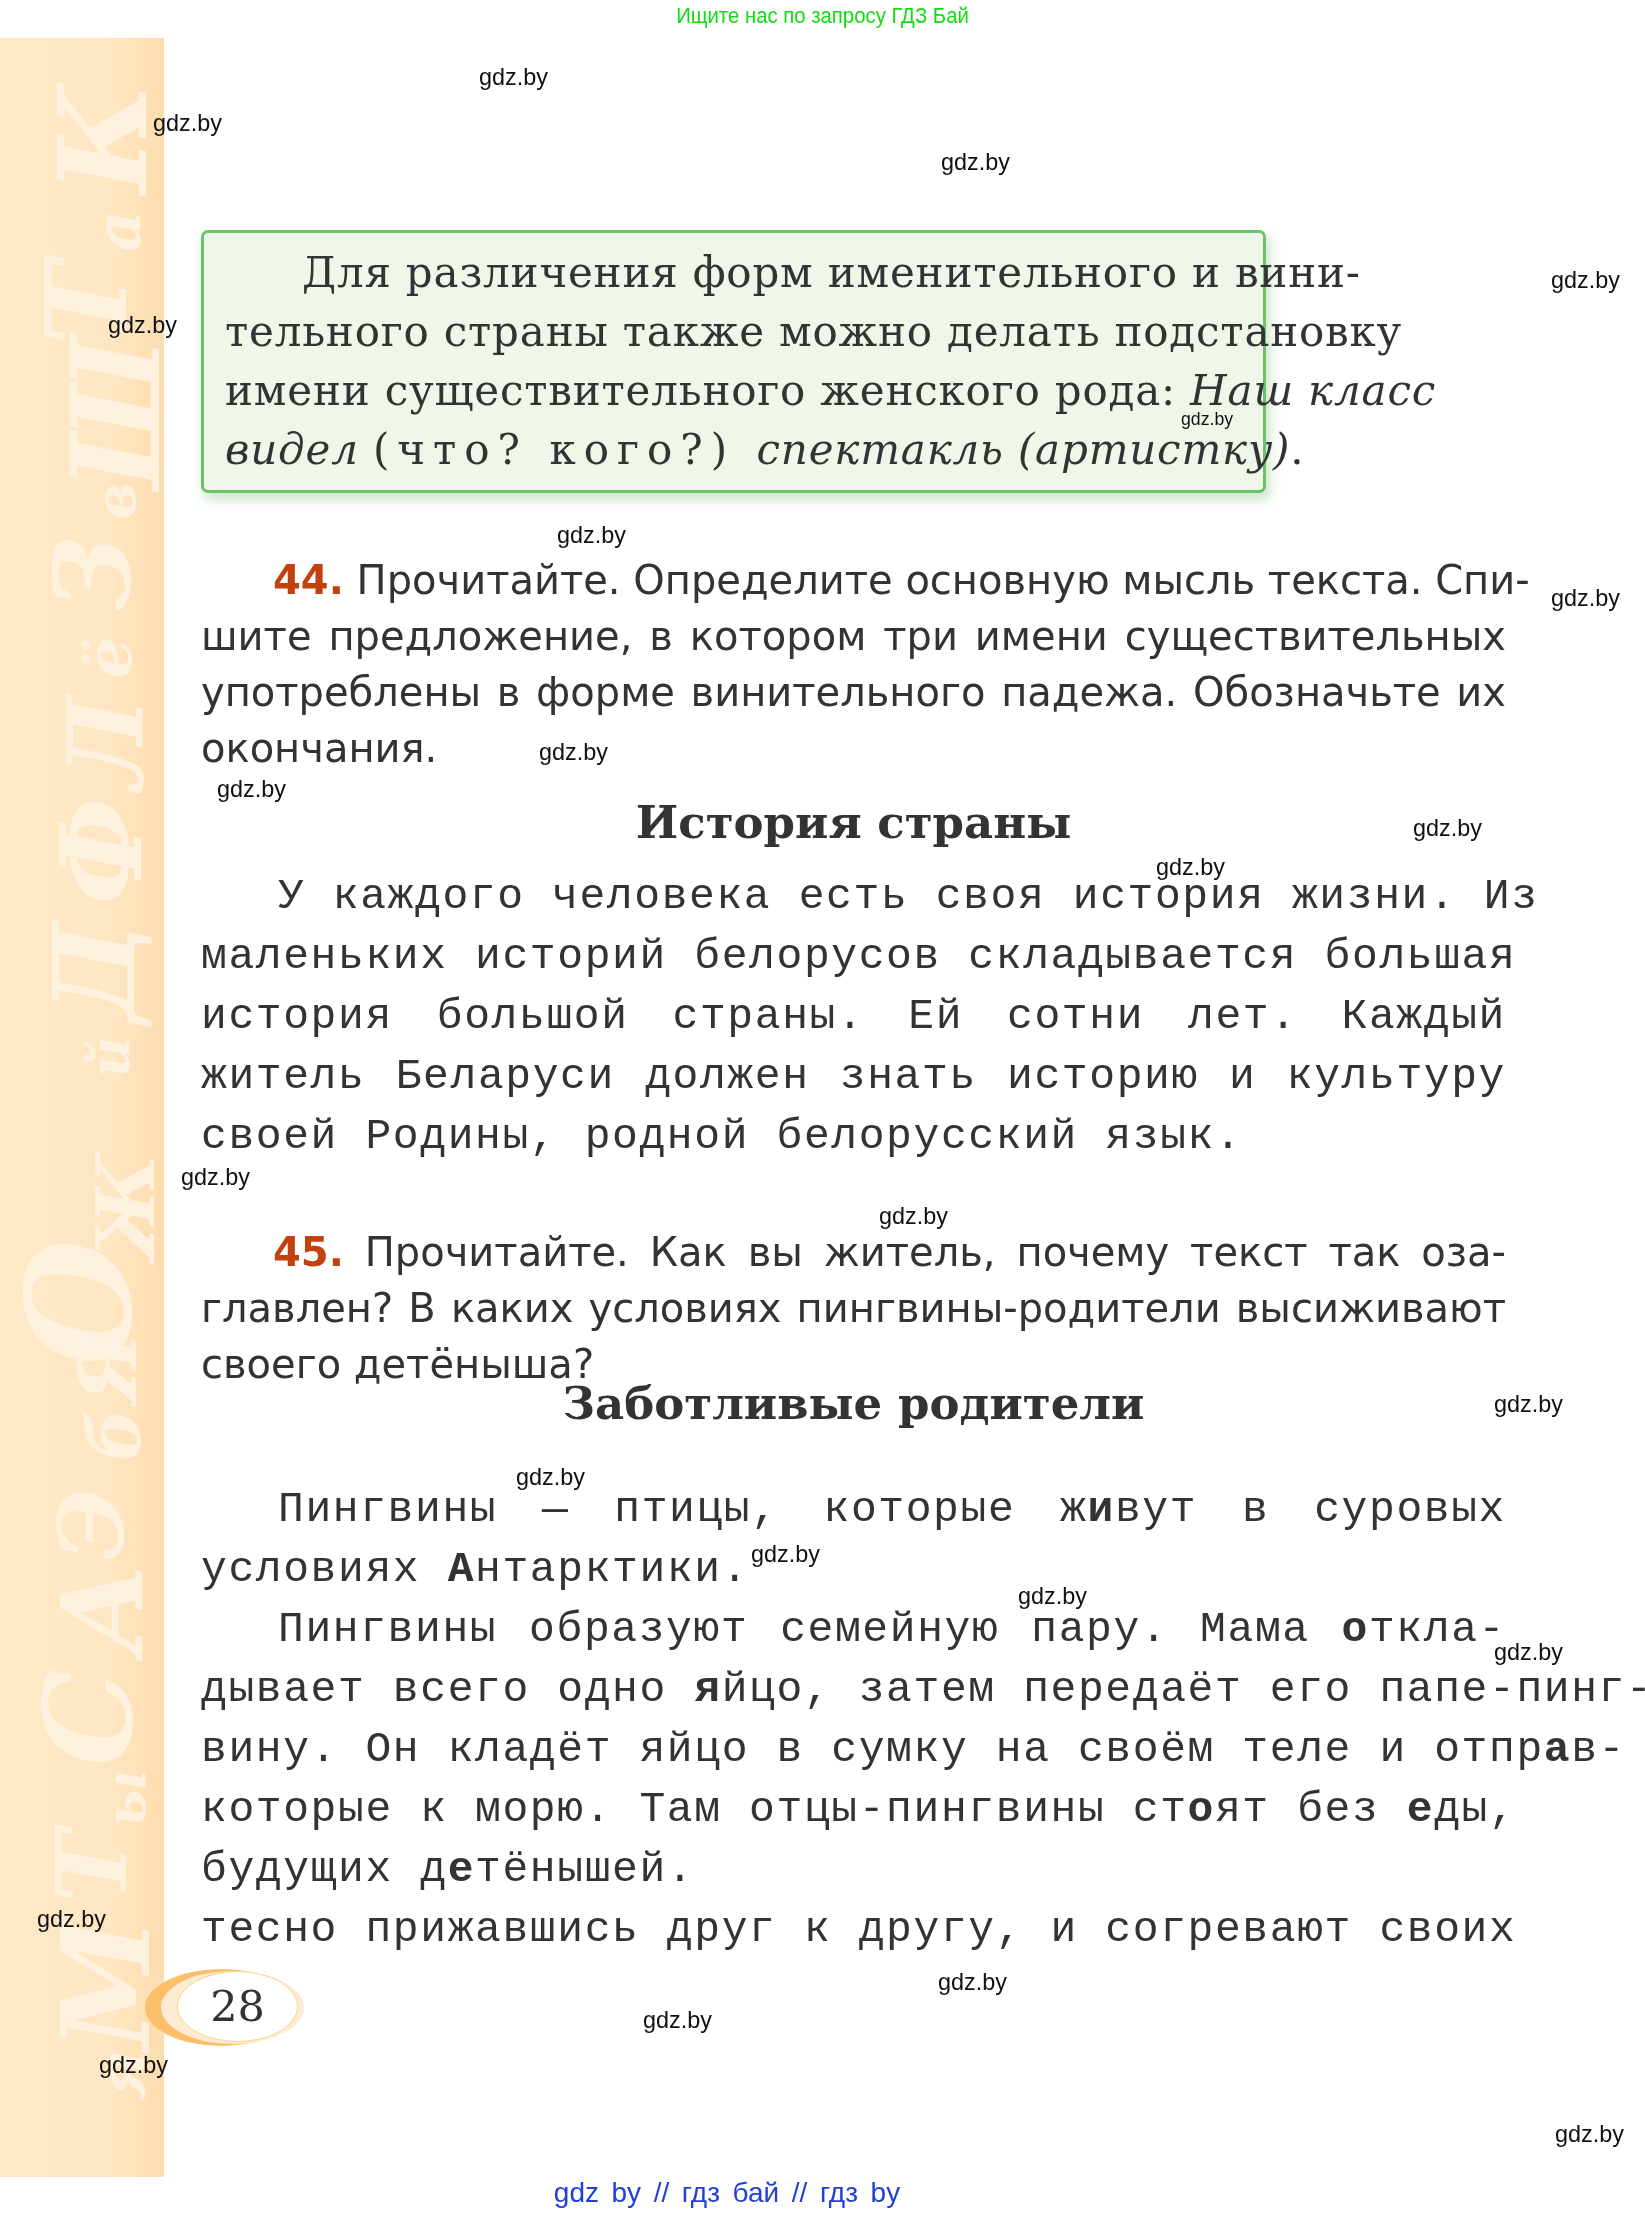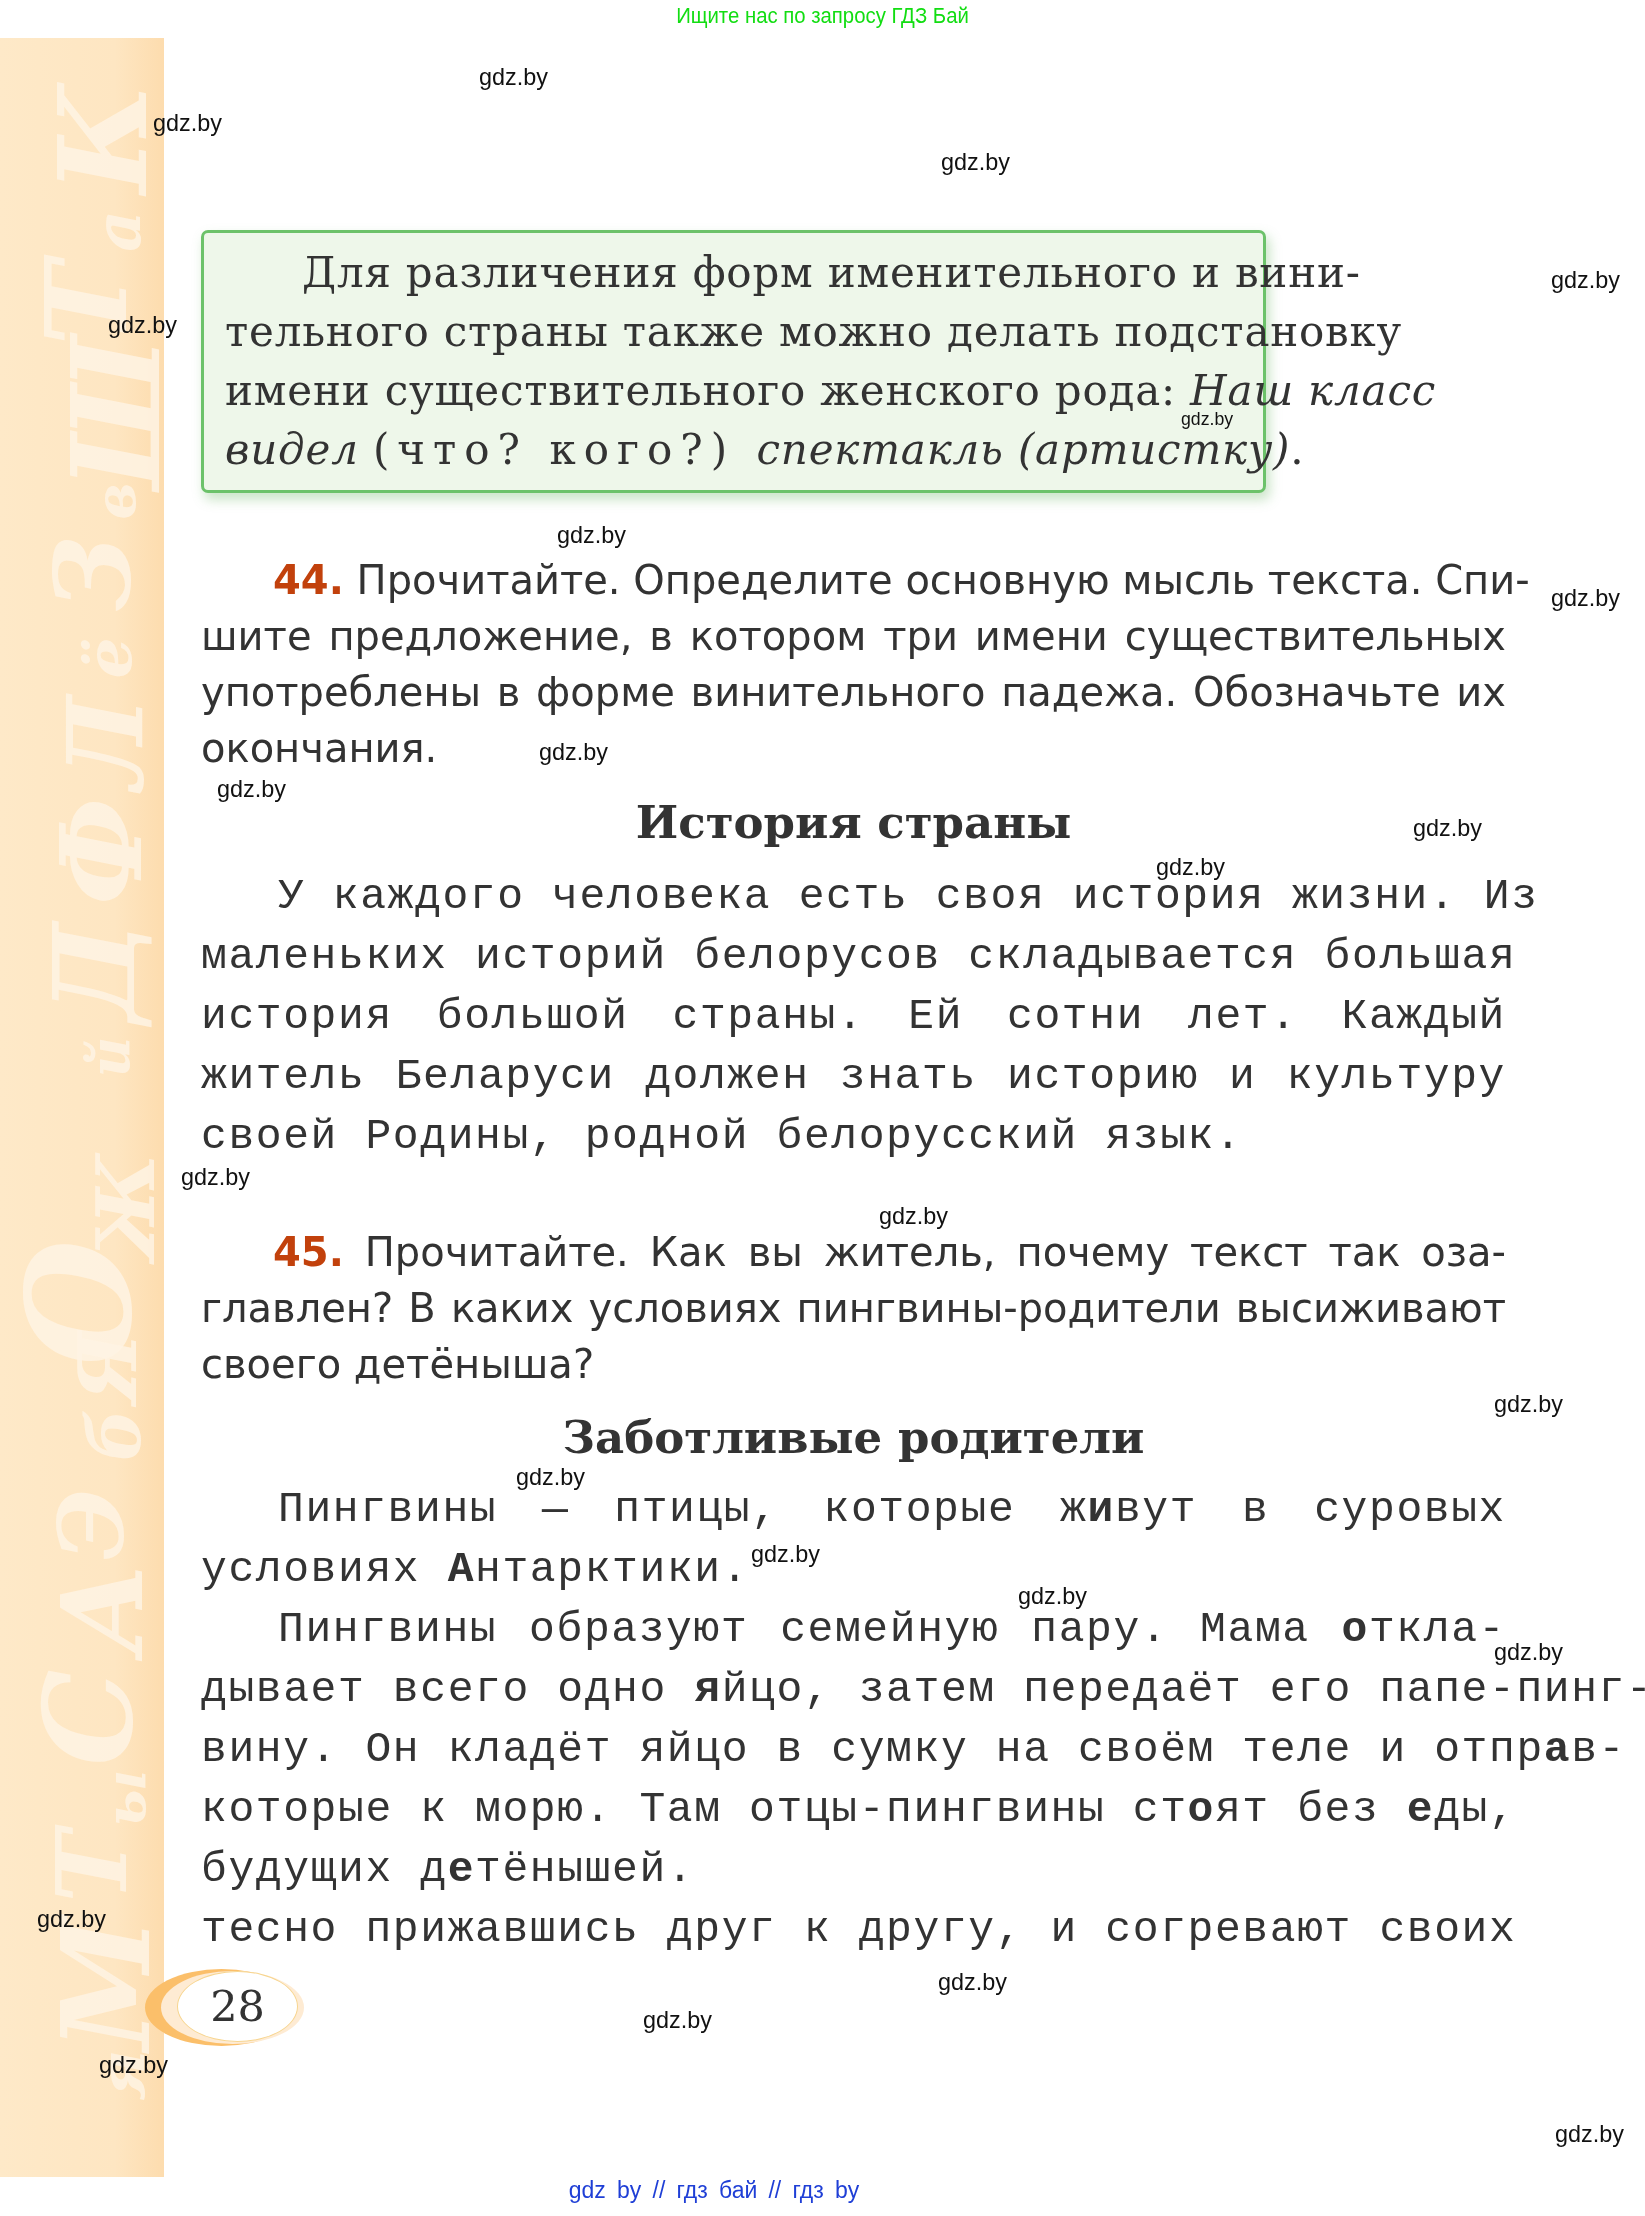--- a/index.html
+++ b/index.html
@@ -78,22 +78,22 @@
       background: #ffffff; border: 1.6px solid #F7D58F; box-sizing: border-box;
       display: flex; align-items: center; justify-content: center;
       font-family: "DejaVu Serif", serif; font-size: 43px; color: #333;
     }
     .wm {
       position: absolute; font-family: "Liberation Sans", sans-serif; font-size: 23.4px; color: #111;
       white-space: nowrap;
     }
     .wm.small { font-size: 17.7px; }
     .footer {
-      position: absolute; left: 3px; top: 2177px; width: 1422px; text-align: center;
-      font-family: "Liberation Sans", sans-serif; font-size: 23px; color: #1F3FD6;
+      position: absolute; left: 16px; top: 2177px; width: 1422px; text-align: center;
+      font-family: "Liberation Sans", sans-serif; font-size: 28px; color: #1F3FD6;
       word-spacing: 4.8px;
     }
   </style>
 </head>
 <body>
 
 <div class="top-banner">Ищите нас по запросу ГДЗ Бай</div>
 
 <div class="side-strip">
   <span class="deco-letter" style="left:48px;top:40px;font-size:121px;">К</span>
@@ -152,21 +152,21 @@
 
 <div class="task" style="top:1224px;">
   <div class="task-line first">
     <span class="task-num">45.</span>
     <span>Прочитайте. Как вы житель, почему текст так оза-</span>
   </div>
   <div class="task-line">главлен? В каких условиях пингвины-родители высиживают</div>
   <div class="task-line last">своего детёныша?</div>
 </div>
 
-<div class="heading" style="top:1411px;">Заботливые родители</div>
+<div class="heading" style="top:1377px;">Заботливые родители</div>
 <div class="story" id="story2" style="top:1480px;">
     <div class="story-line indent"><span>Пингвины — птицы, которые ж</span><span class="b">и</span><span>вут в суровых</span></div>
     <div class="story-line last"><span>условиях </span><span class="b">А</span><span>нтарктики.</span></div>
     <div class="story-line indent"><span>Пингвины образуют семейную пару. Мама </span><span class="b">о</span><span>тк­ла-</span></div>
     <div class="story-line"><span>дывает всего одно </span><span class="b">я</span><span>йцо, затем передаёт его папе-пинг-</span></div>
     <div class="story-line"><span>вину. Он кладёт яйцо в сумку на своём теле и отпр</span><span class="b">а</span><span>в-</span></div>
     <div class="story-line"><span>которые к морю. Там отцы-пингвины ст</span><span class="b">о</span><span>ят без </span><span class="b">е</span><span>ды,</span></div>
     <div class="story-line last"><span>будущих д</span><span class="b">е</span><span>тёнышей.</span></div>
     <div class="story-line"><span>тесно прижавшись друг к другу, и согревают своих</span></div>
   </div>

